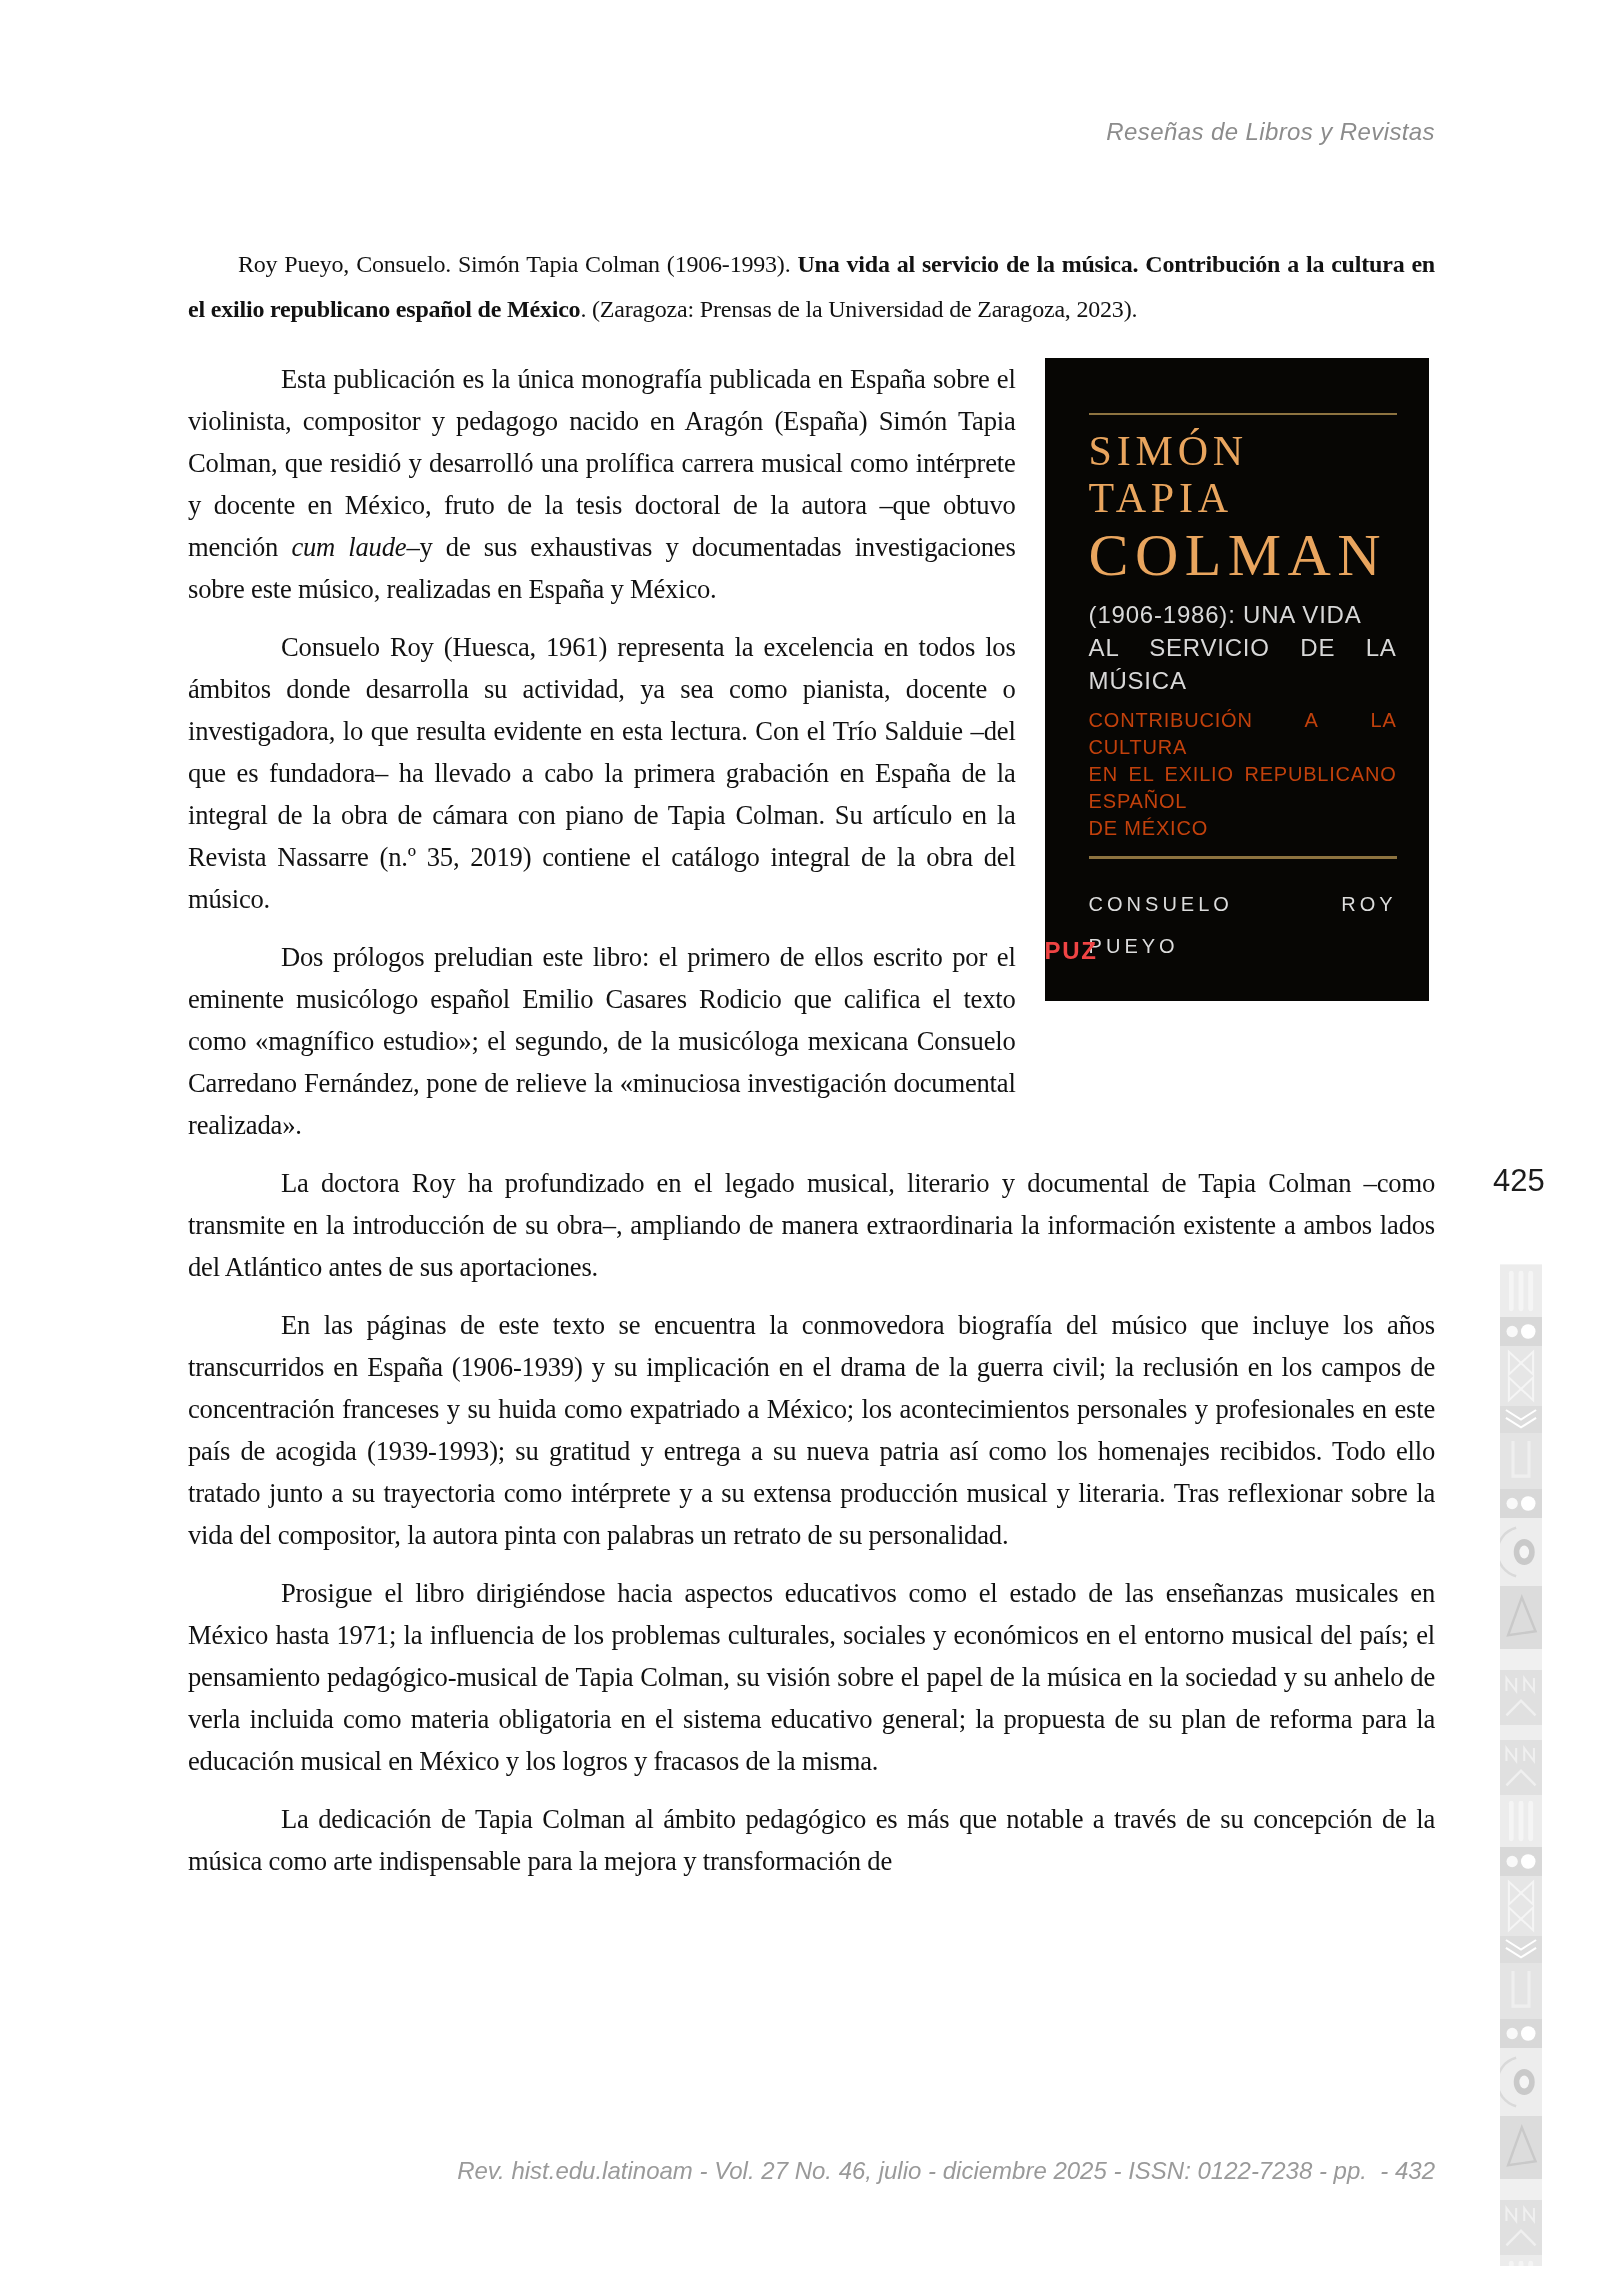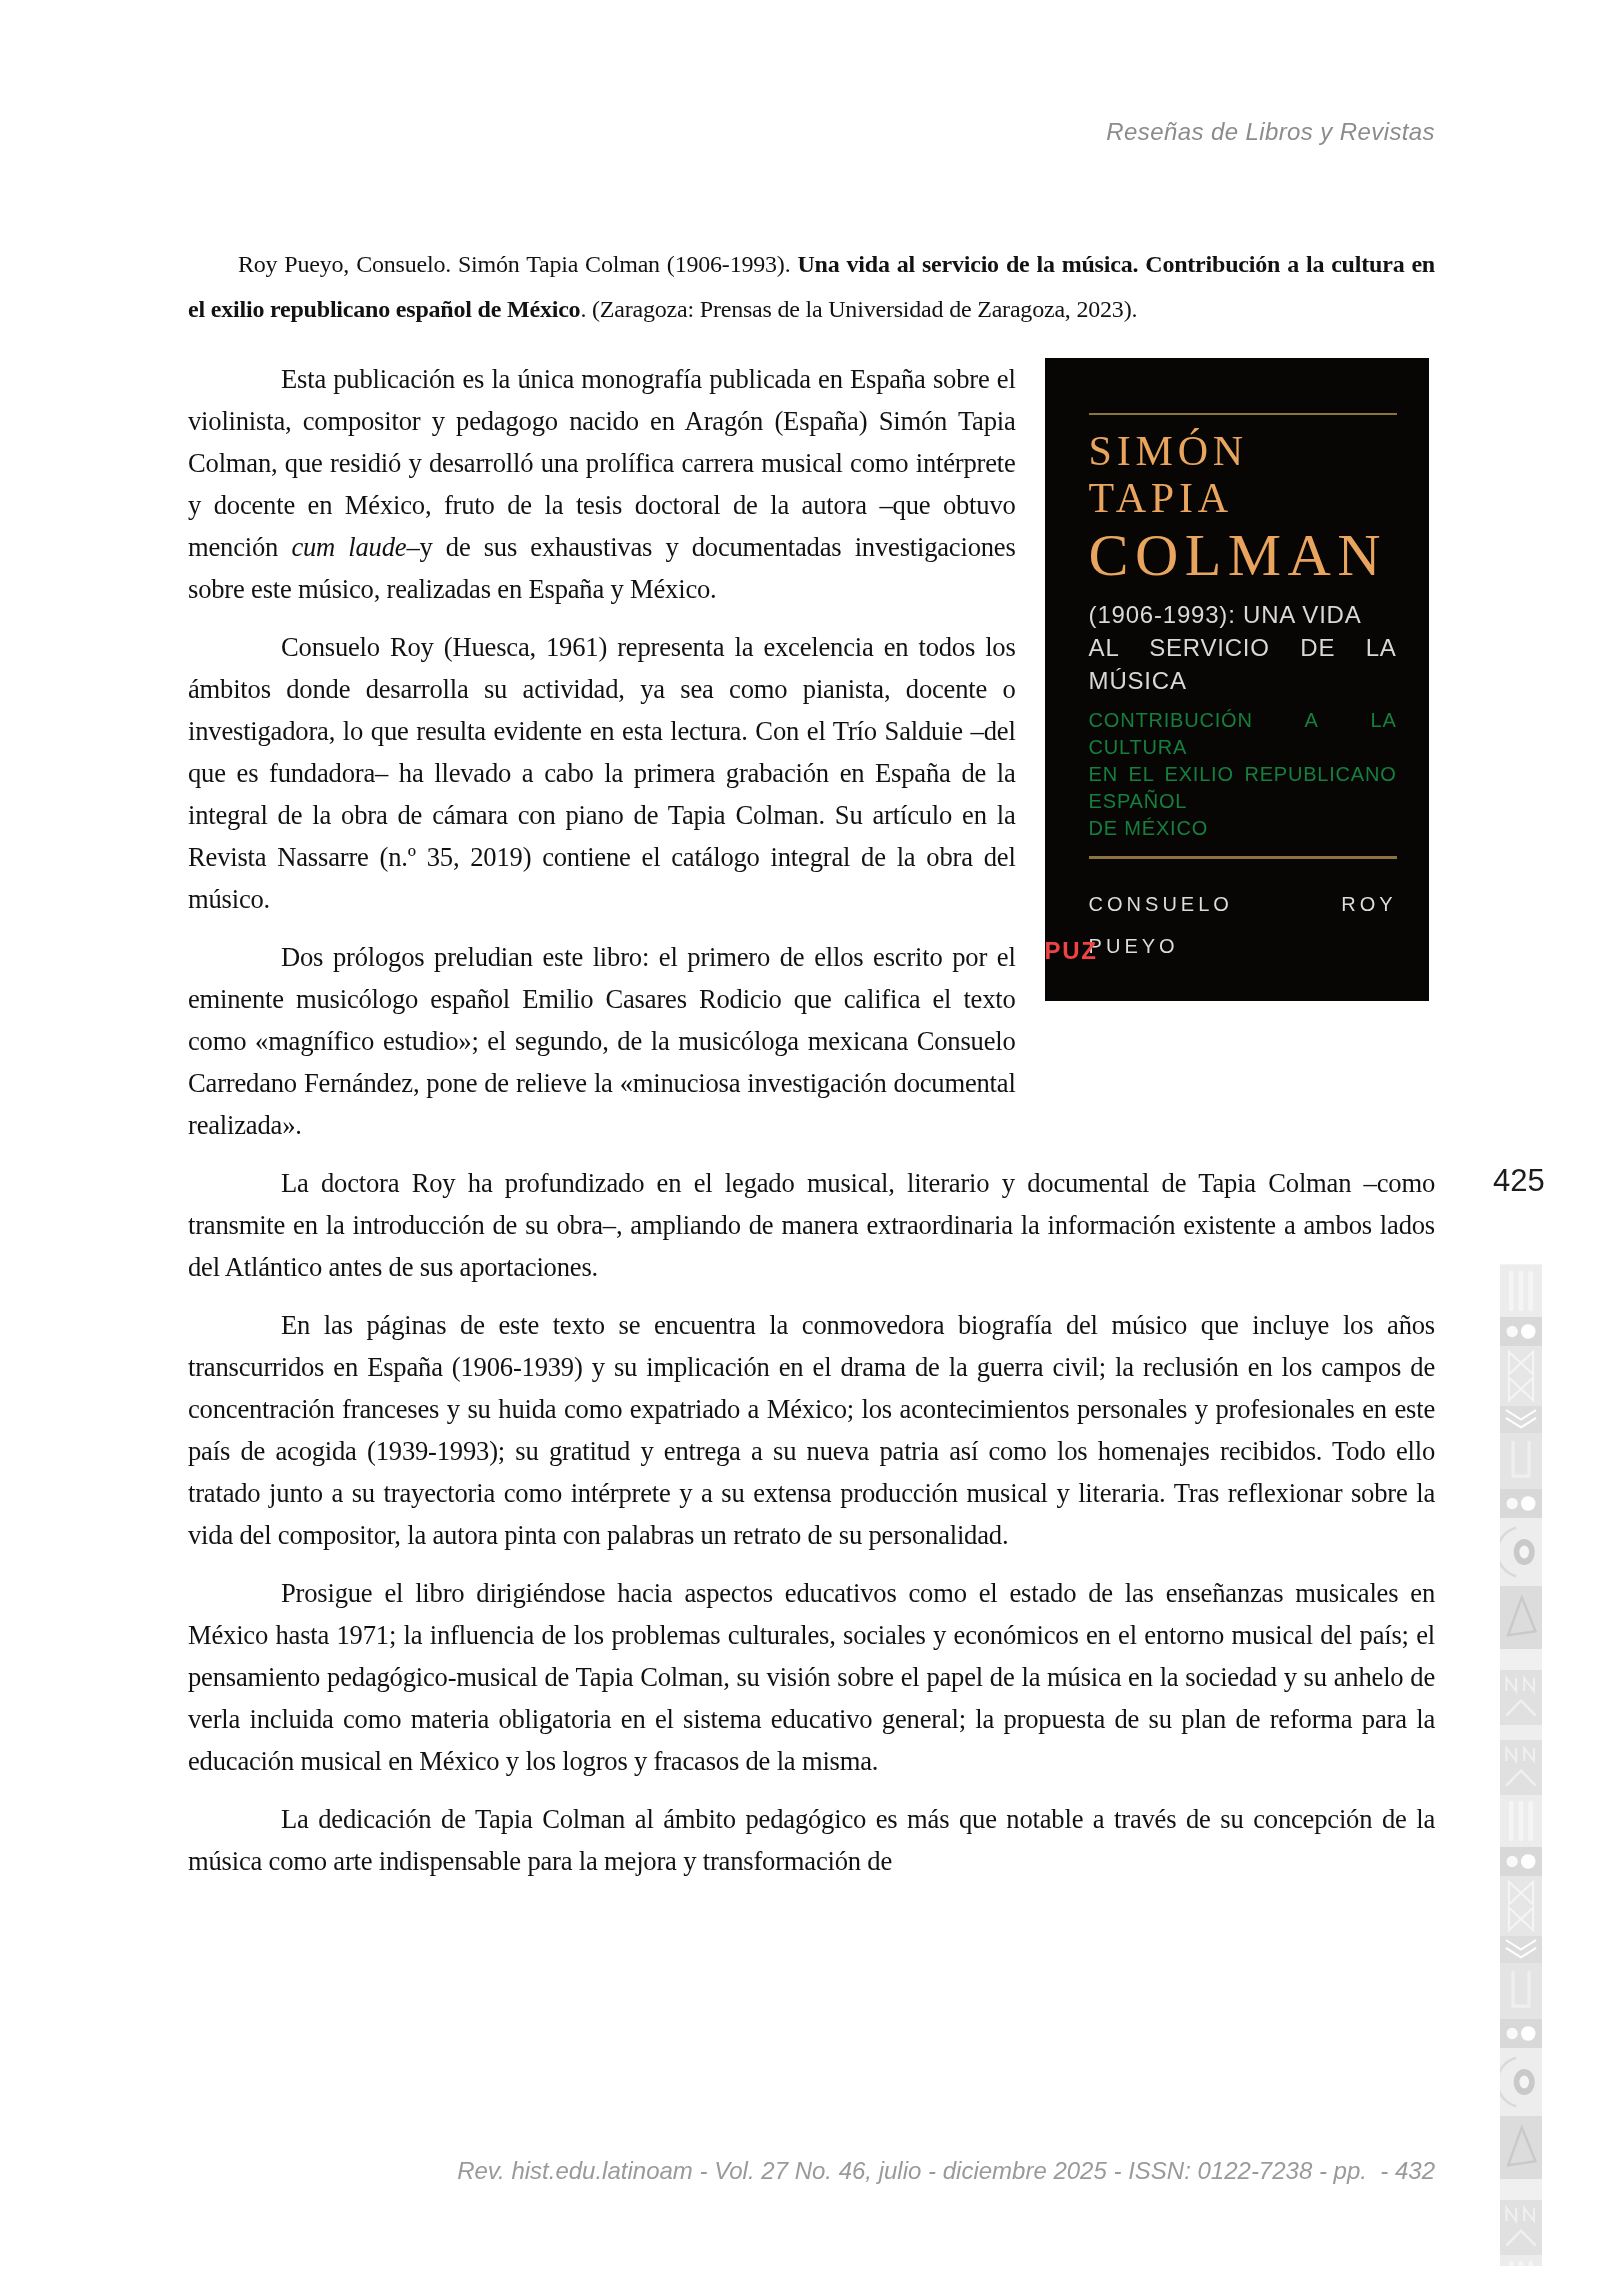--- a/index.html
+++ b/index.html
@@ -46,21 +46,21 @@
   .cover-t1 {
     margin-top:13px; font-family:"Liberation Serif", serif;
     font-size:42px; line-height:47px; letter-spacing:4.8px; color:#e9a55e;
   }
   .cover-t2 {
     font-family:"Liberation Serif", serif;
     font-size:60px; line-height:66px; letter-spacing:6.4px; color:#e9a55e;
   }
   .cover-sub { font-size:24px; line-height:33px; color:#d8d8d8; letter-spacing:0.8px; }
   .cover-sub.first { margin-top:9.7px; }
-  .cover-sub2 { font-size:20px; line-height:27px; color:#15803d; letter-spacing:0.8px; }
+  .cover-sub2 { font-size:20px; line-height:27px; color:#c2410c; letter-spacing:0.8px; }
   .cover-sub2.first { margin-top:9.7px; }
   .cover-author { margin-top:24px; font-size:20px; letter-spacing:4px; color:#dcdcdc; }
   .cover-publisher {
     position:absolute; bottom:29px; left:0; right:0; text-align:left;
     font-weight:bold; font-size:24px; letter-spacing:1.6px; color:#ef4444;
   }
 
   
   .icon-strip {
     position:absolute; left:1500px; top:1264px; width:42px; height:1020px;
@@ -88,21 +88,21 @@
   <div class="content">
 
     <p class="reference"><span>Roy Pueyo, Consuelo. Simón Tapia Colman (1906-1993). </span><b>Una vida al servicio de la música. Contribución a la cultura en el exilio republicano español de México</b><span>. (Zaragoza: Prensas de la Universidad de Zaragoza, 2023).</span></p>
 
     <div class="body-flow">
 
       <div class="book-cover">
         <div class="cover-rule"></div>
         <div class="cover-t1">SIMÓN TAPIA</div>
         <div class="cover-t2">COLMAN</div>
-        <div class="cover-sub first">(1906-1993): UNA VIDA</div>
+        <div class="cover-sub first">(1906-1986): UNA VIDA</div>
         <div class="cover-sub">AL SERVICIO DE LA MÚSICA</div>
         <div class="cover-sub2 first">CONTRIBUCIÓN A LA CULTURA</div>
         <div class="cover-sub2">EN EL EXILIO REPUBLICANO ESPAÑOL</div>
         <div class="cover-sub2">DE MÉXICO</div>
         <div class="cover-rule cover-rule-bottom"></div>
         <div class="cover-author">CONSUELO ROY PUEYO</div>
         <div class="cover-publisher">PUZ</div>
       </div>
 
       <p class="body-p"><span>Esta publicación es la única monografía publicada en España sobre el violinista, compositor y pedagogo nacido en Aragón (España) Simón Tapia Colman, que residió y desarrolló una prolífica carrera musical como intérprete y docente en México, fruto de la tesis doctoral de la autora –que obtuvo mención </span><i>cum laude</i><span>–y de sus exhaustivas y documentadas investigaciones sobre este músico, realizadas en España y México.</span></p>

